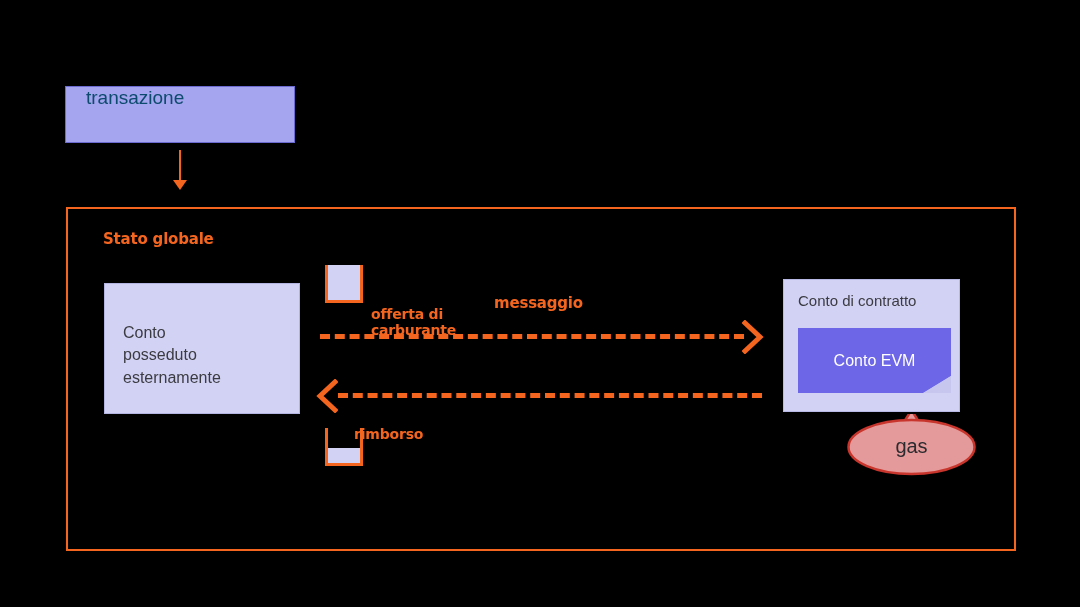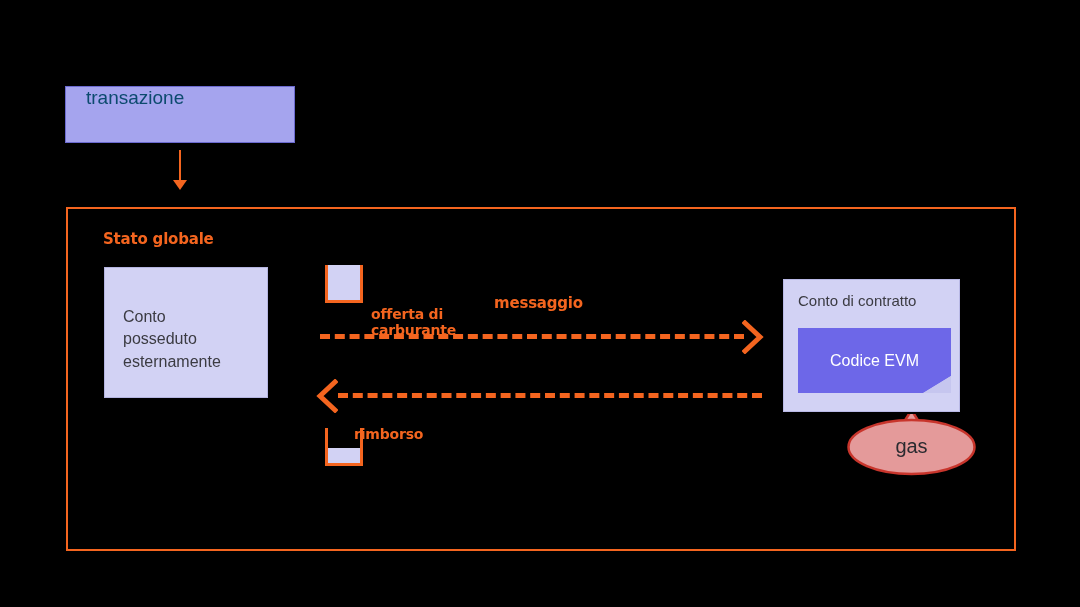--- a/index.html
+++ b/index.html
@@ -42,22 +42,22 @@
     border: 1px solid #6b6ad0;
     display: flex;
     padding-left: 20px;
     color: #0c4a6e;
     font-size: 19px;
     font-family: "Liberation Sans", sans-serif;
   }
 
   .box-eoa {
     left: 104px;
-    top: 267px;
-    width: 164px;
+    top: 283px;
+    width: 196px;
     height: 131px;
     background: #d2d2f4;
     border: 1px solid #b4b4e0;
     color: #3b3b42;
     font-size: 16px;
     line-height: 1.42;
     padding: 15px 0 13px 18px;
     white-space: pre-line;
     font-family: "Liberation Sans", sans-serif;
   }
@@ -236,21 +236,21 @@
   <div class="dash-line dash-bottom"></div>
   <div class="chev" style="left:316px; top:379px;">
     <svg width="22" height="34" viewBox="0 0 22 34">
       <polyline points="19,3 4,17 19,31" fill="none" stroke="#f4651f" stroke-width="5" stroke-linecap="square" stroke-linejoin="miter"></polyline>
     </svg>
   </div>
 
   <div class="box box-contract">
     <span>Conto di contratto</span>
     <div class="box-evm">
-      <span>Codice EVM</span>
+      <span>Conto EVM</span>
     </div>
     <div class="evm-fold"></div>
   </div>
 
   <div class="gas-callout">
     <svg width="131" height="62" viewBox="0 0 131 62">
       <path d="M 58 8 L 65.5 -4 L 73 8 Z" fill="#e49a9a" stroke="#c8352c" stroke-width="2.5" stroke-linejoin="round"></path>
       <ellipse cx="65.5" cy="33" rx="63" ry="27" fill="#e49a9a" stroke="#c8352c" stroke-width="2.5"></ellipse>
     </svg>
   </div>

